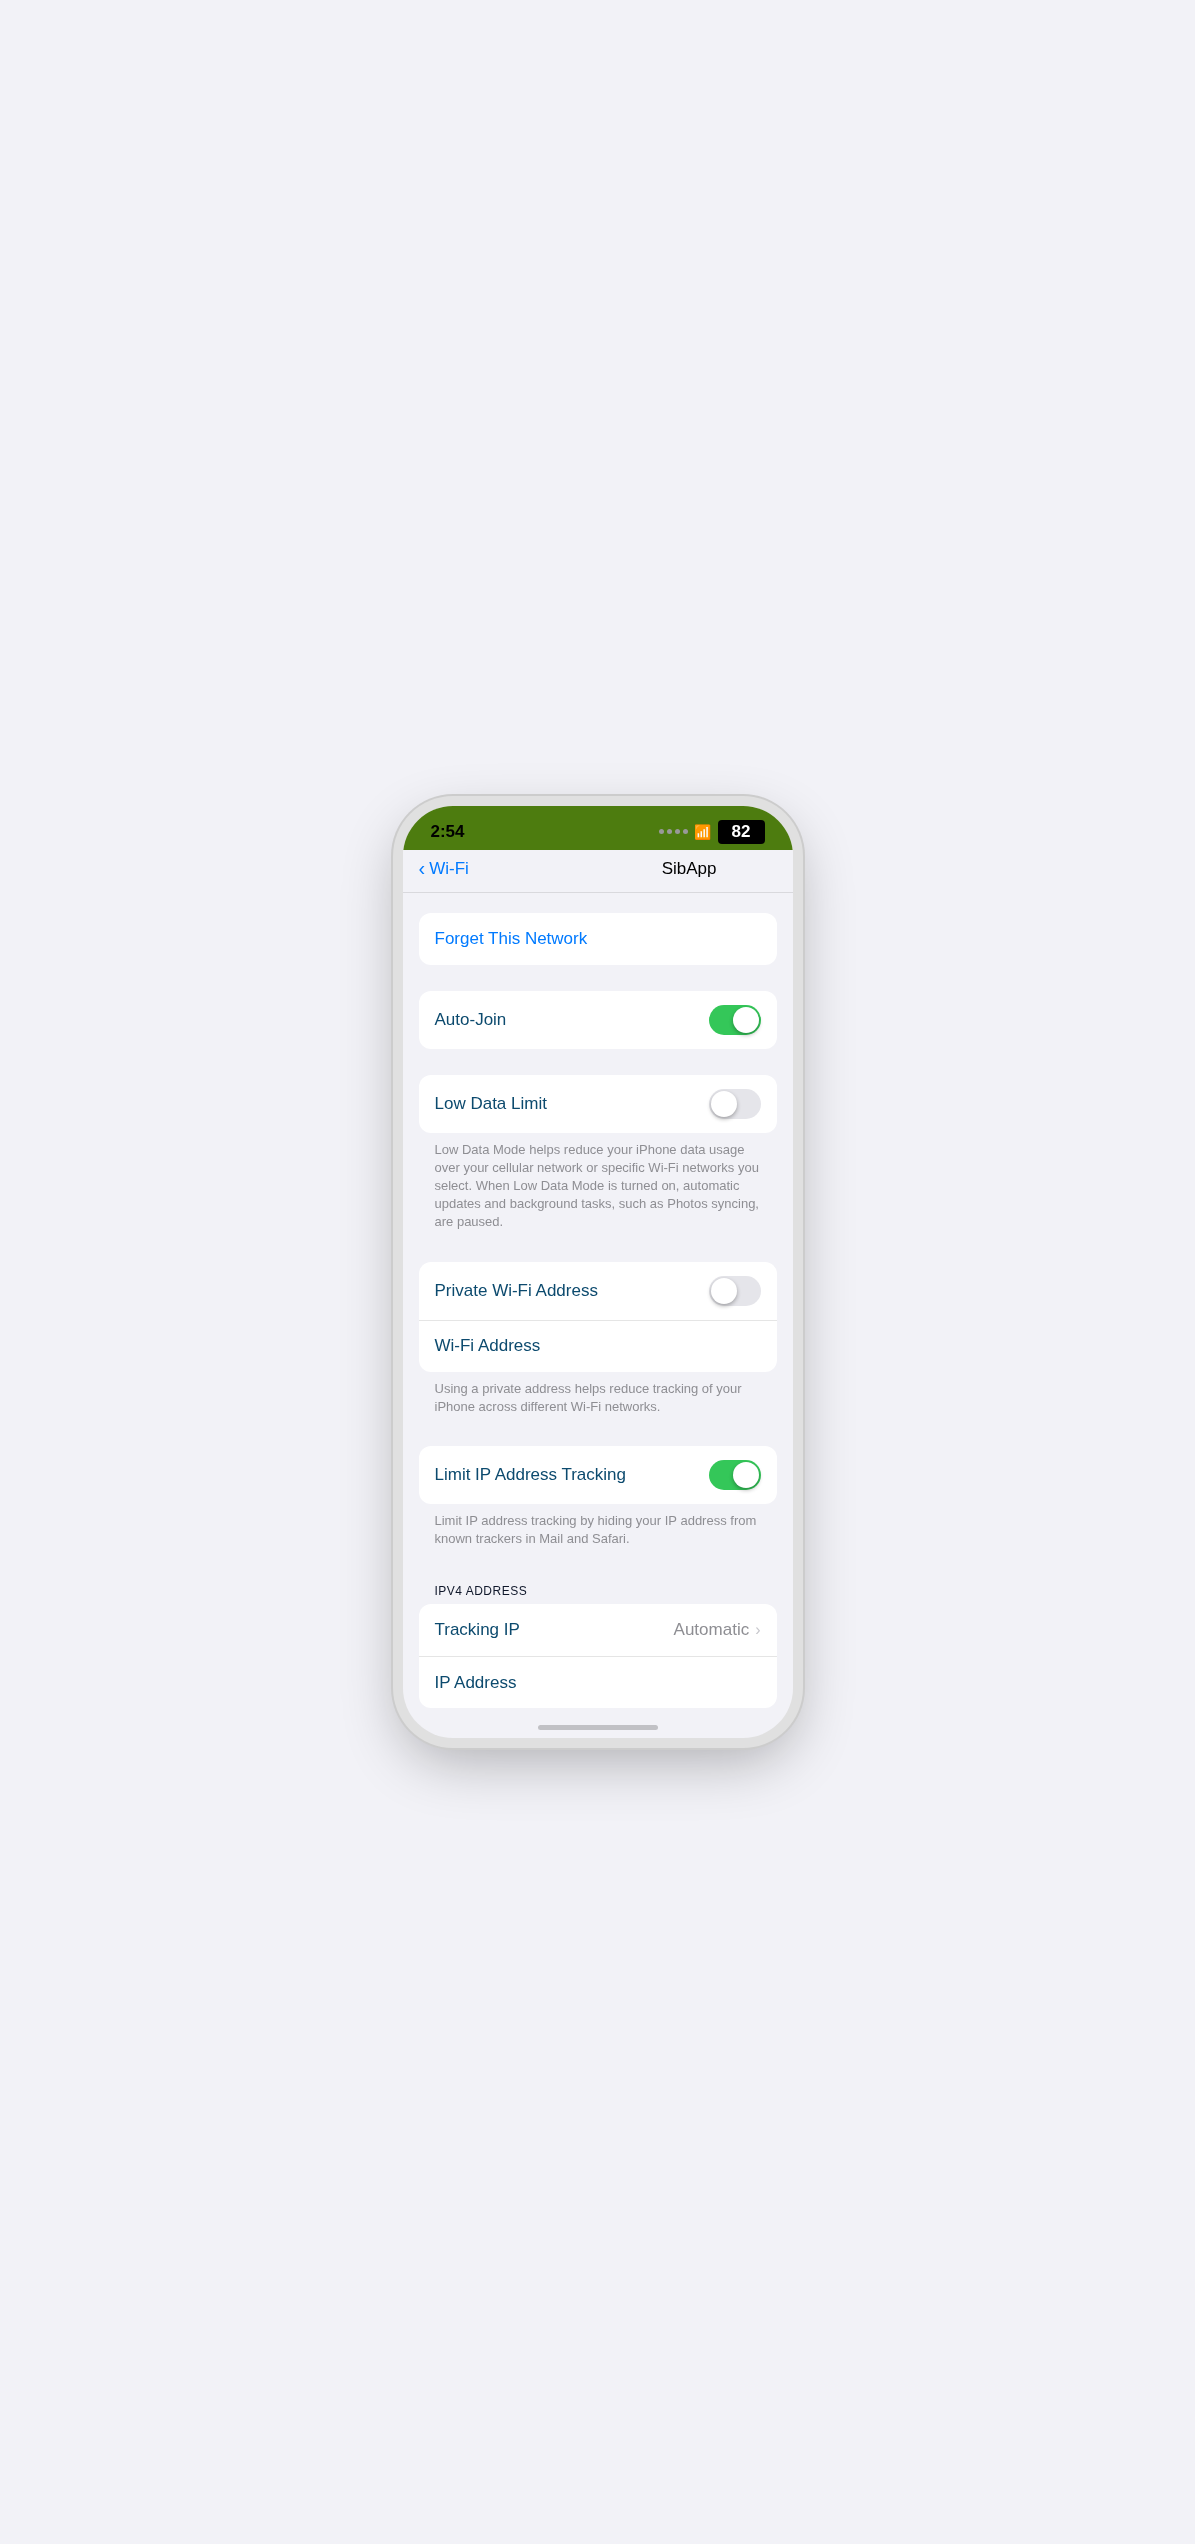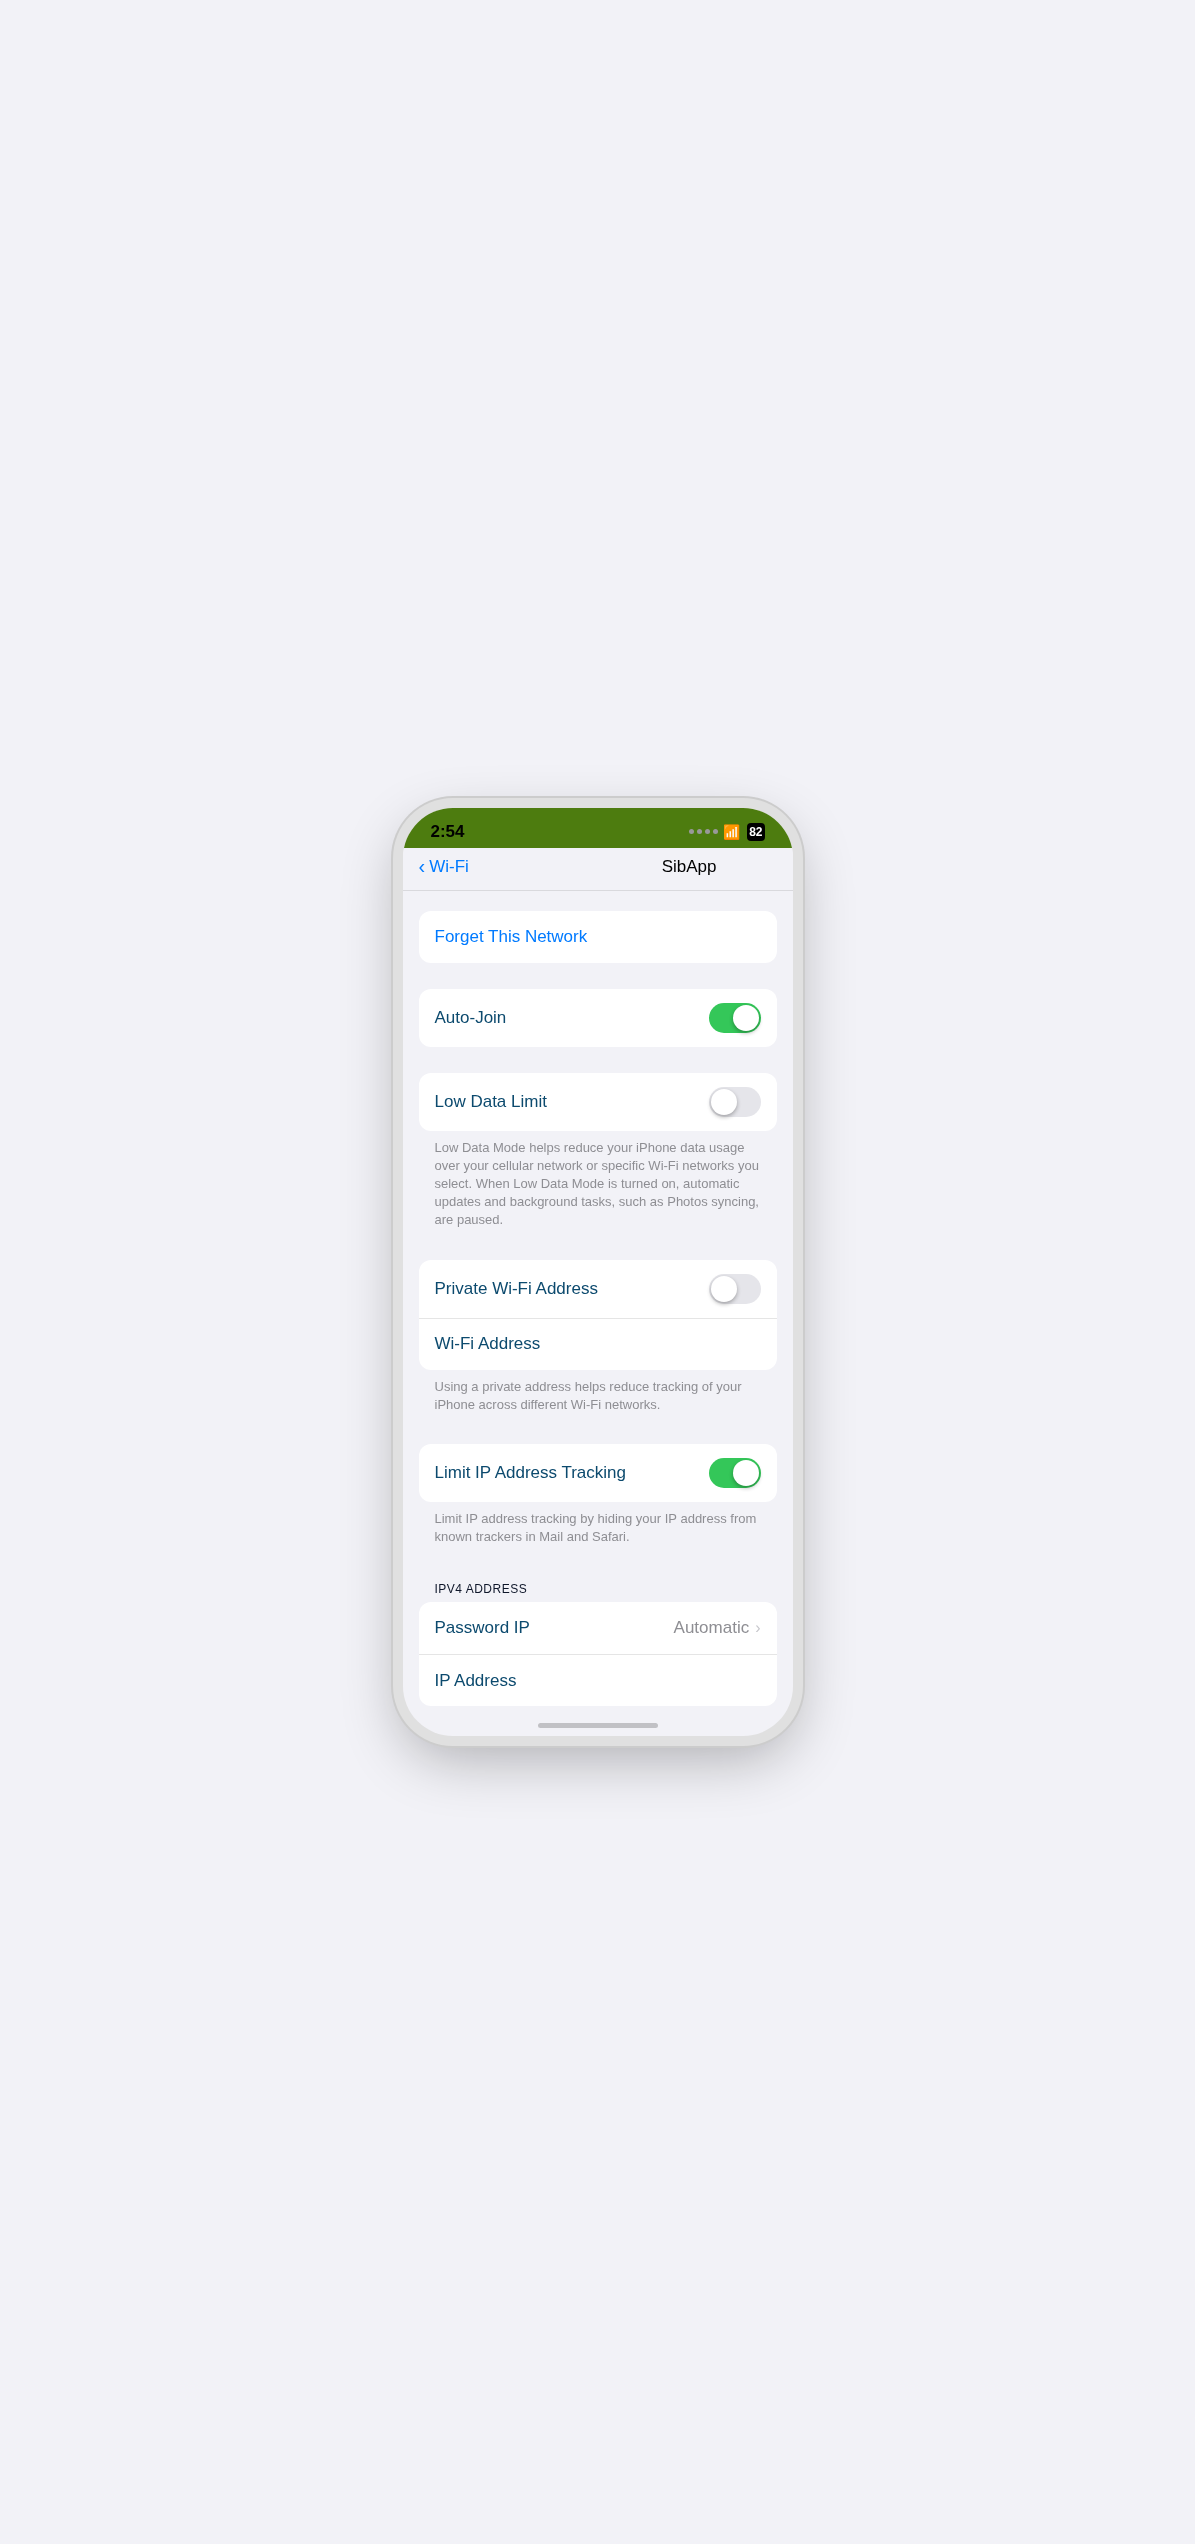--- a/index.html
+++ b/index.html
@@ -62,23 +62,23 @@
     }
 
     .wifi-icon {
       font-size: 14px;
       color: #000;
     }
 
     .battery-badge {
       background: #000;
       color: #fff;
-      font-size: 12px;
+      font-size: 17px;
       font-weight: 600;
-      padding: 2px 2px;
+      padding: 2px 14px;
       border-radius: 4px;
     }
 
     .nav-bar {
       background: #f2f2f7;
       padding: 8px 16px 12px 16px;
       display: flex;
       align-items: center;
       border-bottom: 1px solid rgba(0,0,0,0.1);
     }
@@ -308,21 +308,21 @@
           </div>
         </div>
       </div>
       <div class="section-note">Limit IP address tracking by hiding your IP address from known trackers in Mail and Safari.</div>
     </div>
 
     <div class="section">
       <div class="section-header">IPV4 ADDRESS</div>
       <div class="card">
         <div class="card-row">
-          <span class="row-label">Password IP</span>
+          <span class="row-label">Tracking IP</span>
           <span class="row-value">Automatic</span>
           <span class="chevron-right">›</span>
         </div>
         <div class="card-row">
           <span class="row-label">IP Address</span>
         </div>
       </div>
     </div>
 
   </div>

